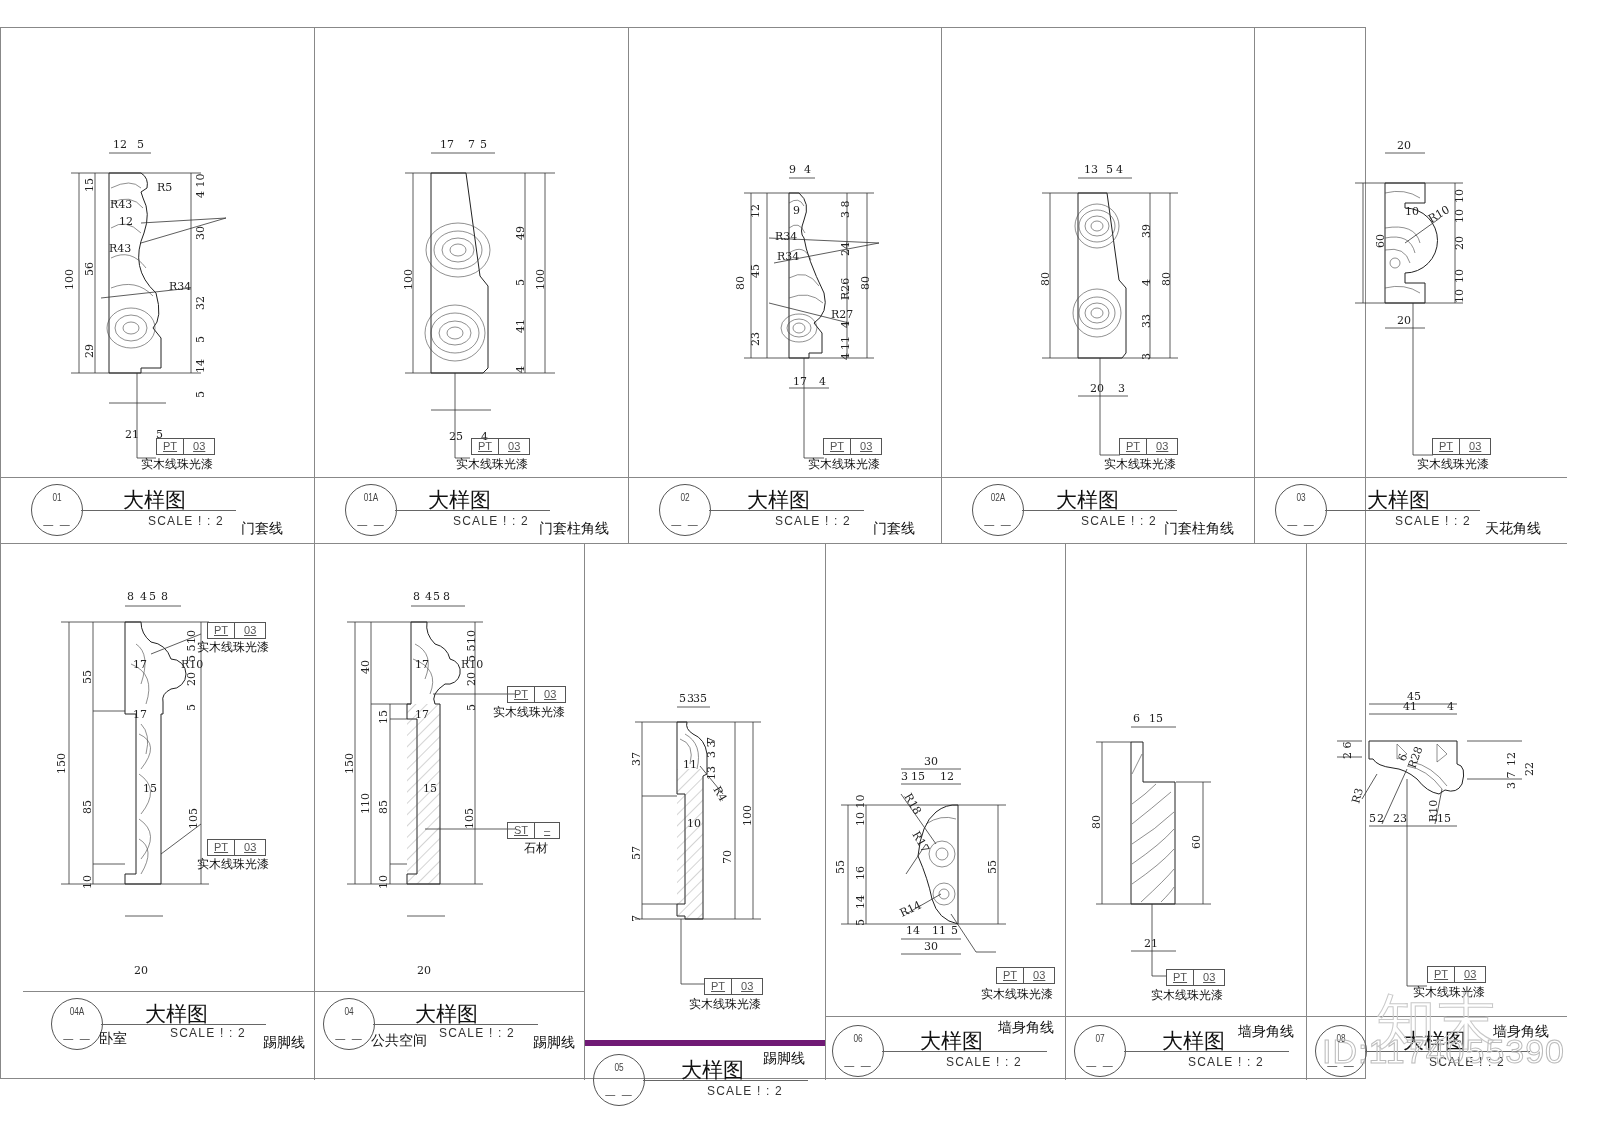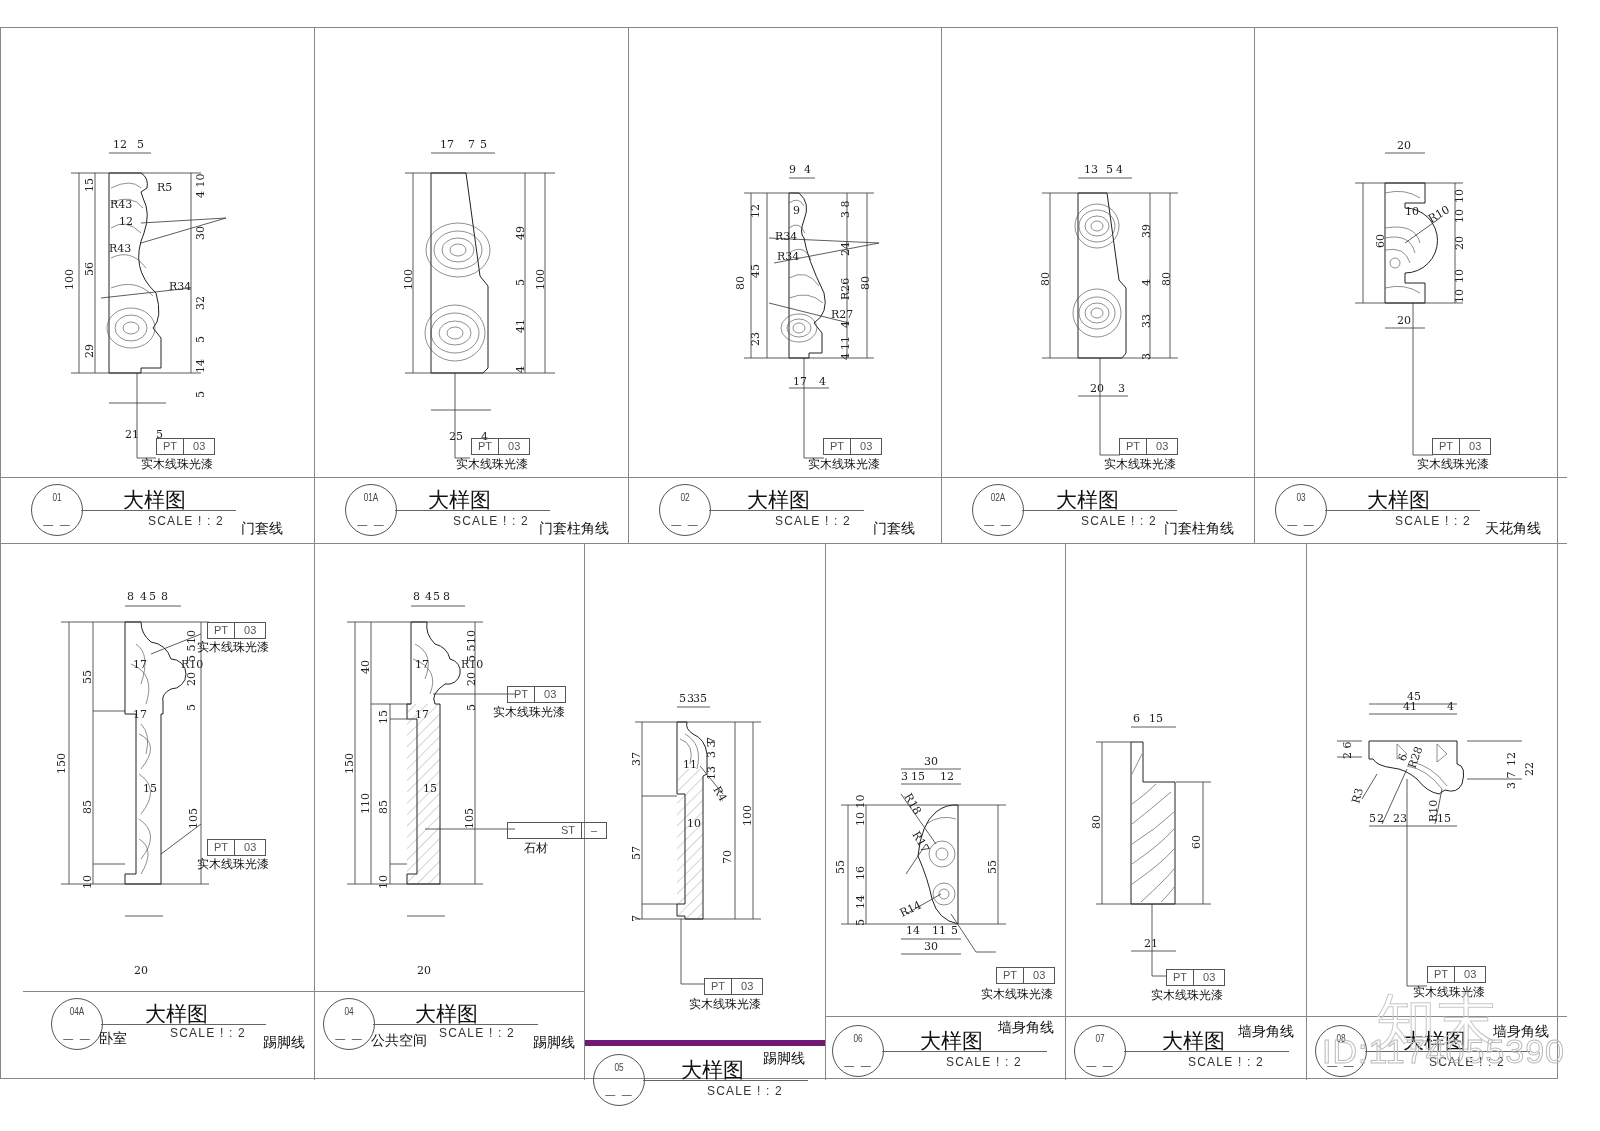--- a/index.html
+++ b/index.html
@@ -1,29 +1,29 @@
 <!DOCTYPE html>
 <html><head>
 <meta charset="utf-8">
 <style>
   html,body{margin:0;padding:0;background:#fff;}
   body{width:1600px;height:1131px;position:relative;overflow:hidden;font-family:"DejaVu Sans",sans-serif;color:#222;}
-  .sheet{position:absolute;left:0;top:27px;width:1558px;height:1052px;border:1px solid #888;box-sizing:border-box;}
+  .sheet{position:absolute;left:0;top:27px;width:1366px;height:1052px;border:1px solid #888;box-sizing:border-box;}
   .panel{position:absolute;border-right:1px solid #888;box-sizing:border-box;}
   .panel svg{position:absolute;left:0;top:0;}
   .title-strip{position:absolute;left:0;right:0;border-top:1px solid #888;height:62px;}
   .bubble{position:absolute;left:30px;top:6px;width:52px;height:52px;border:1px solid #555;border-radius:50%;box-sizing:border-box;}
   .bubble .num{position:absolute;top:6px;left:0;width:100%;text-align:center;font-family:"Liberation Sans Narrow","Liberation Sans",sans-serif;font-size:11px;color:#444;transform:scaleX(.75);}
   .bubble .dash{position:absolute;top:33px;left:0;width:100%;text-align:center;font-size:11px;letter-spacing:1px;color:#444;}
   .big{position:absolute;top:8px;font-size:21px;color:#111;font-family:"DejaVu Sans",sans-serif;}
   .scale{position:absolute;top:36px;font-size:12px;letter-spacing:1.2px;color:#333;font-family:"Liberation Sans",sans-serif;}
   .sub{position:absolute;font-size:14px;color:#111;}
   .uline{position:absolute;top:32px;border-top:1px solid #666;}
   .tag{position:absolute;display:flex;border:1px solid #555;height:15px;font-size:11px;font-family:"Liberation Sans",sans-serif;color:#555;}
-  .tag span{display:block;padding:0 6px;line-height:15px;}
+  .tag span{display:block;padding:0 6px;line-height:15px;text-decoration:underline;}
   .tag span+span{border-left:1px solid #555;padding:0 9px;}
   .note{position:absolute;font-size:12px;color:#111;font-family:"DejaVu Serif",serif;}
   .dim{font-family:"DejaVu Serif",serif;font-size:11px;fill:#222;}
   .ln{stroke:#333;stroke-width:.8;fill:none;}
   .pf{stroke:#222;stroke-width:1;fill:#fff;}
   .grain{stroke:#444;stroke-width:.6;fill:none;}
   .hatch{stroke:#555;stroke-width:.5;}
   .wm{position:absolute;font-size:60px;color:transparent;-webkit-text-stroke:1px #c8c8c8;font-family:"Liberation Sans",sans-serif;pointer-events:none;}
   .wmid{position:absolute;left:1322px;top:1032px;font-size:34px;color:transparent;-webkit-text-stroke:1px #bbb;font-family:Liberation Sans, sans-serif;letter-spacing:1px;}
 </style>
@@ -431,21 +431,21 @@
       <text class="dim" x="160" y="142" transform="rotate(-90 160 142)">20</text>
       <text class="dim" x="160" y="167" transform="rotate(-90 160 167)">5</text>
       <text class="dim" x="158" y="285" transform="rotate(-90 158 285)">105</text>
       <text class="dim" x="102" y="430">20</text>
     </svg>
     <div class="tag" style="left:192px;top:142px;">
         <span>PT</span>
         <span>03</span>
       </div>
     <div class="note" style="left:178px;top:160px;">实木线珠光漆</div>
-    <div class="tag" style="left:192px;top:278px;padding-left:47px;">
+    <div class="tag" style="left:192px;top:278px;">
         <span>ST</span>
         <span>–</span>
       </div>
     <div class="note" style="left:209px;top:296px;">石材</div>
     <div class="title-strip" style="top:447px;border-top:1px solid #888;">
       <div class="bubble" style="left:8px;">
           <div class="num">04</div>
           <div class="dash">— —</div>
         </div>
       <div class="uline" style="left:58px;width:165px;"></div>

